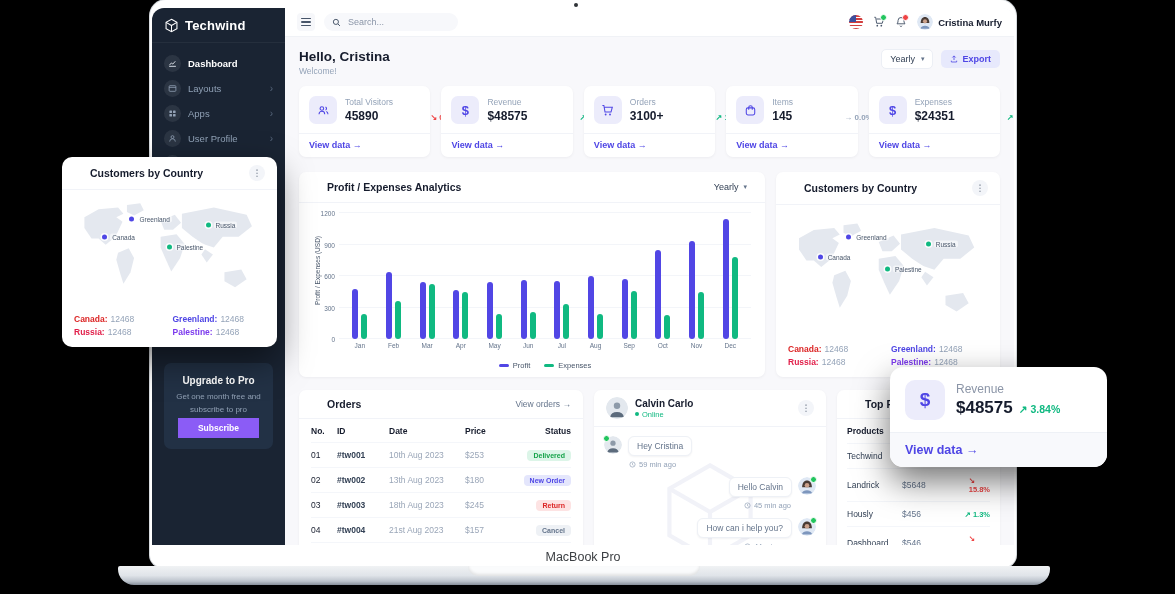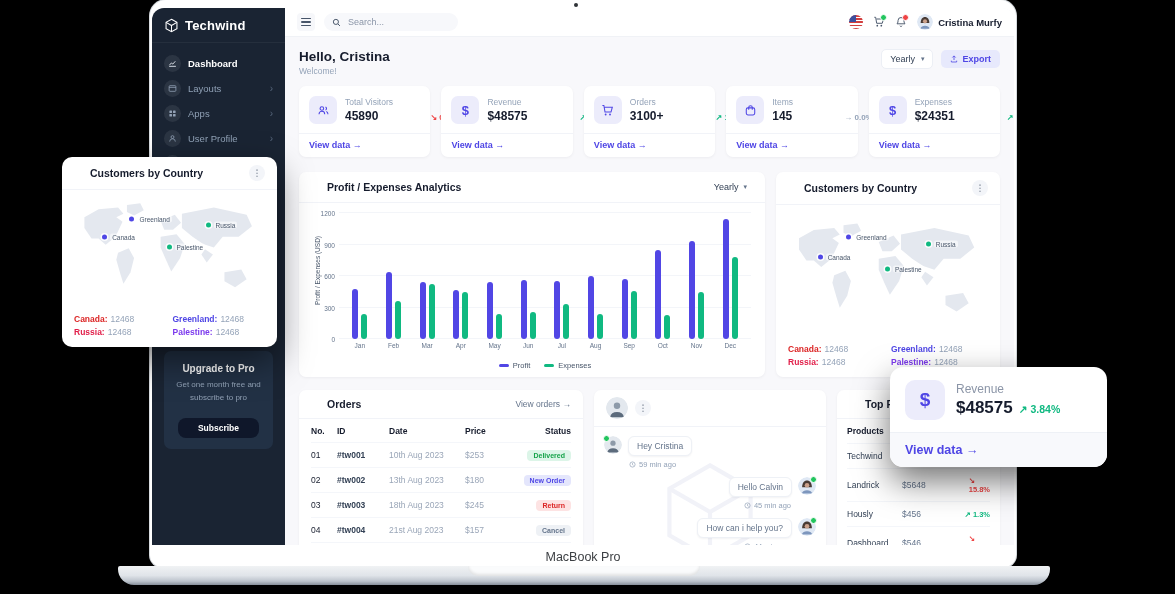--- a/index.html
+++ b/index.html
@@ -30,22 +30,22 @@
   .side-ico{width:17px;height:17px;border-radius:50%;background:rgba(255,255,255,.08);color:#93a2b6;
             display:flex;align-items:center;justify-content:center;flex-shrink:0;}
   .side-ico svg{width:9px;height:9px;}
   .side-label{font-size:9.5px;color:#8fa0b5;}
   .side-item.active .side-label{color:#fff;font-weight:bold;}
   .side-item.active .side-ico{color:#e6ebf2;}
   .side-chev{margin-left:auto;color:#55647a;font-size:10px;line-height:1;}
   .upgrade{margin:auto 12px 96px;background:#223145;border-radius:7px;padding:12px 8px 11px;text-align:center;}
   .upg-title{color:#fff;font-size:10px;font-weight:bold;}
   .upg-desc{color:#90a0b4;font-size:8px;line-height:1.55;margin-top:5px;}
-  .subscribe-btn{margin-top:14px;background:#0f172a;color:#fff;font-size:8.5px;font-weight:bold;border:none;
-    border-radius:8px;padding:5px 0;width:88%;cursor:pointer;font-family:inherit;}
+  .subscribe-btn{margin-top:2px;background:#8b5cf6;color:#fff;font-size:8.5px;font-weight:bold;border:none;
+    border-radius:0;padding:5px 0;width:88%;cursor:pointer;font-family:inherit;}
 
   
   .main{flex:1;display:flex;flex-direction:column;min-width:0;}
   .topbar{height:28px;background:#fff;border-bottom:1px solid #f0f2f6;display:flex;align-items:center;
           padding:0 12px;gap:9px;flex-shrink:0;}
   .burger{width:18px;height:18px;border-radius:4px;background:#f6f7fa;display:flex;flex-direction:column;
           justify-content:center;align-items:center;gap:2.4px;cursor:pointer;}
   .burger i{display:block;width:10px;height:1.4px;background:#475569;border-radius:1px;}
   .searchbox{display:flex;align-items:center;gap:5px;background:#f7f8fb;border-radius:10px;height:18px;
              padding:0 8px;width:118px;}
@@ -619,20 +619,27 @@
 
             <div class="panel chat-panel">
               <div class="chat-head">
                 <span class="chat-avatar" id="chat-head-avatar">
                     <svg viewBox="0 0 24 24">
                       <circle cx="12" cy="12" r="12" fill="#e3e8ee"></circle>
                       <circle cx="12" cy="9.5" r="3.5" fill="#8d9aa9"></circle>
                       <path d="M4.5 22a7.6 6.6 0 0 1 15 0z" fill="#5c6b7c"></path>
                     </svg>
                   </span>
+                <span class="chat-id">
+                  <div class="chat-name">Calvin Carlo</div>
+                  <div class="chat-status">
+                      <span class="status-dot"></span>
+                      <span>Online</span>
+                    </div>
+                </span>
                 <span class="kebab-btn">⋮</span>
               </div>
               <div class="chat-body" id="chat-body">
                 <span class="watermark" id="chat-watermark"><svg viewBox="0 0 24 24" fill="none" stroke="currentColor" stroke-width="0.9">
                       <path d="M12 2l8.7 5v10L12 22l-8.7-5V7z"></path>
                       <path d="M12 22V12M12 12L3.3 7M12 12l8.7-5"></path>
                     </svg></span>
               <div class="msg left">
                     <span class="mini-avatar">
                       <svg viewBox="0 0 24 24">

